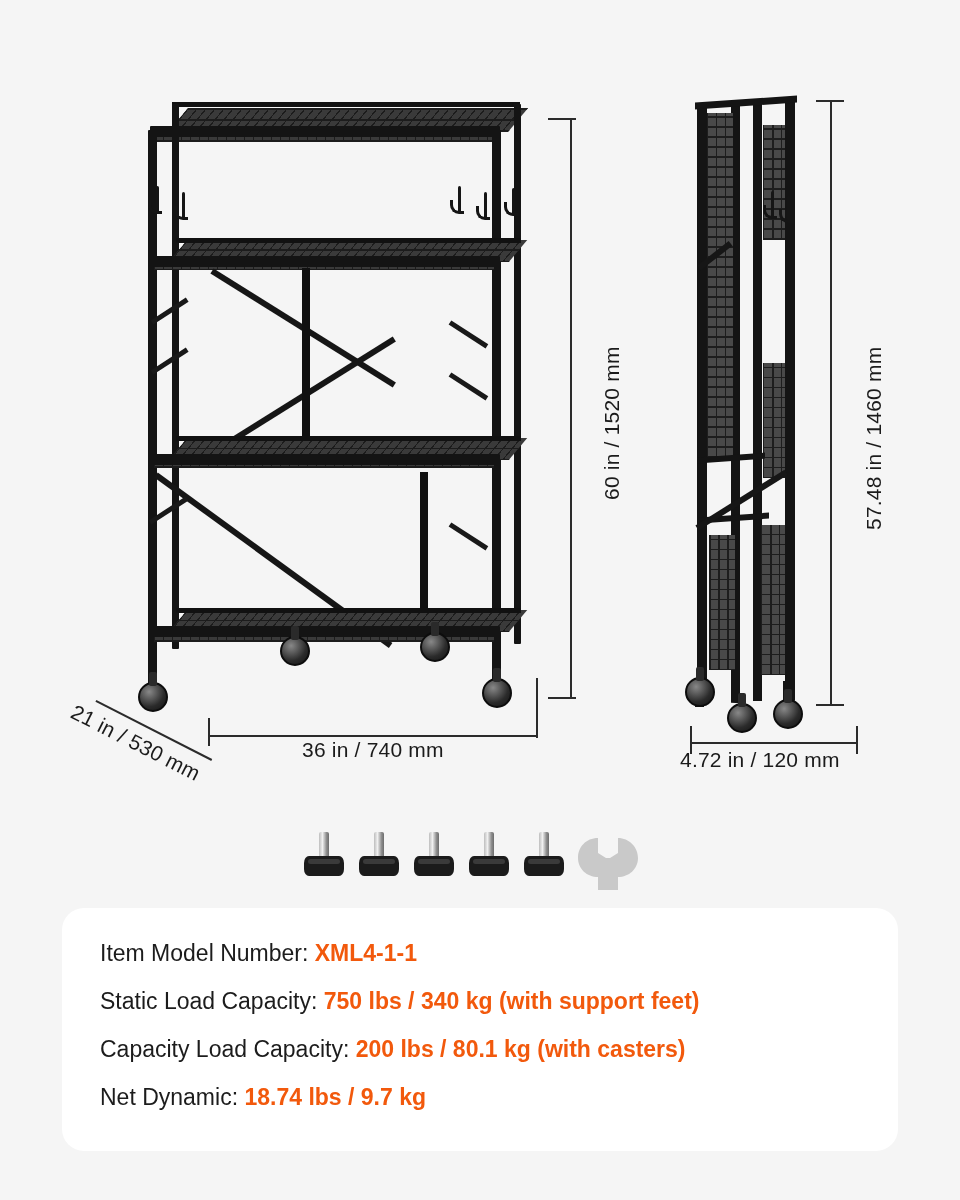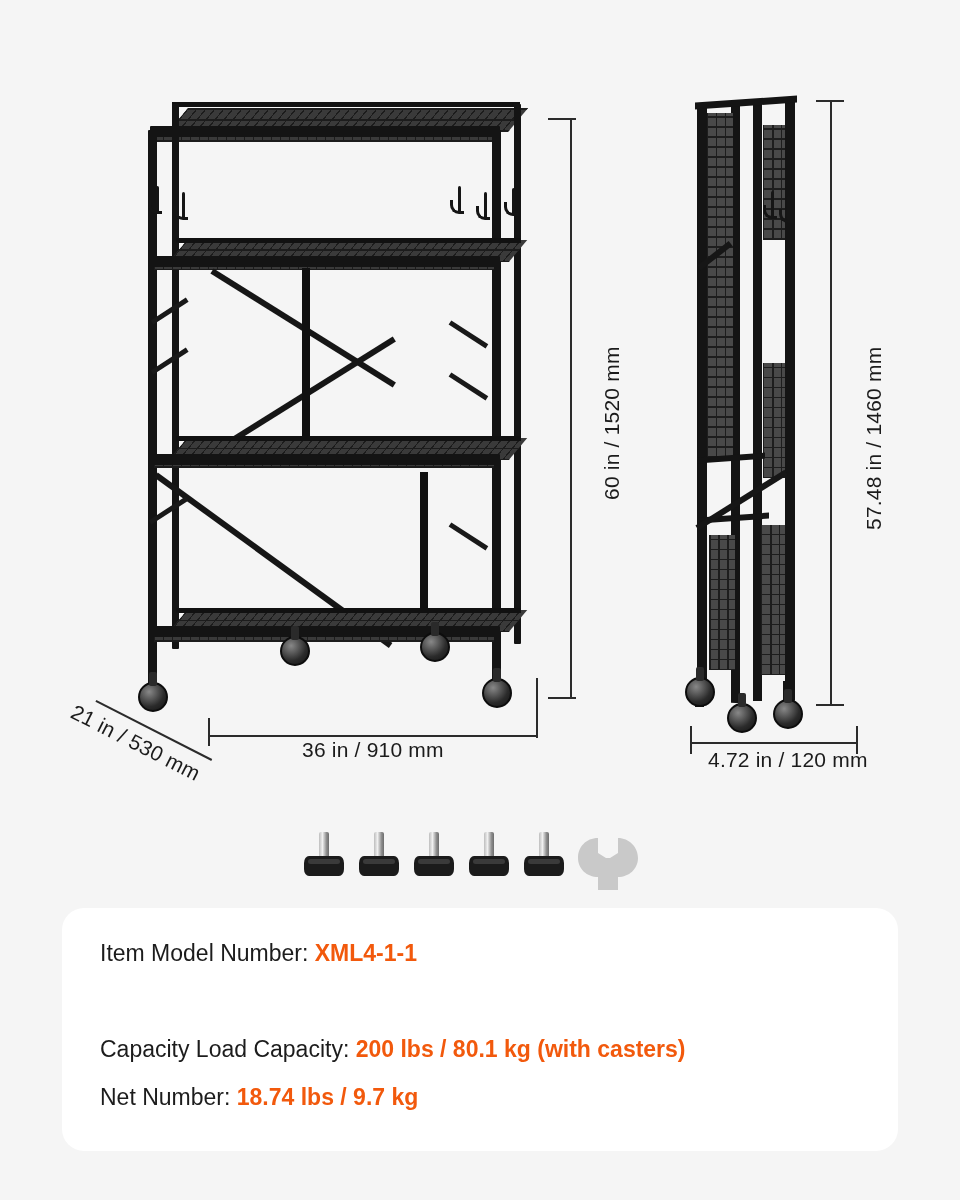--- a/index.html
+++ b/index.html
@@ -167,34 +167,34 @@
   </div>
 
   <div class="dim-line" style="left:570px;top:118px;width:1.6px;height:580px;"></div>
   <div class="dim-line" style="left:548px;top:118px;width:28px;height:1.6px;"></div>
   <div class="dim-line" style="left:548px;top:697px;width:28px;height:1.6px;"></div>
   <div class="dim-text vert-text" style="left:600px;top:500px;">60 in / 1520 mm</div>
 
   <div class="dim-line" style="left:208px;top:735px;width:330px;height:1.6px;"></div>
   <div class="dim-line" style="left:208px;top:718px;width:1.6px;height:28px;"></div>
   <div class="dim-line" style="left:536px;top:678px;width:1.6px;height:60px;"></div>
-  <div class="dim-text" style="left:302px;top:738px;">36 in / 910 mm</div>
+  <div class="dim-text" style="left:302px;top:738px;">36 in / 740 mm</div>
 
   <div class="dim-line" style="left:96px;top:700px;width:130px;height:1.6px;transform:rotate(27deg);transform-origin:left center;"></div>
   <div class="dim-text rot-text" style="left:78px;top:700px;transform:rotate(27deg);">21 in / 530 mm</div>
 
   <div class="dim-line" style="left:830px;top:100px;width:1.6px;height:605px;"></div>
   <div class="dim-line" style="left:816px;top:100px;width:28px;height:1.6px;"></div>
   <div class="dim-line" style="left:816px;top:704px;width:28px;height:1.6px;"></div>
   <div class="dim-text vert-text" style="left:862px;top:530px;">57.48 in / 1460 mm</div>
 
   <div class="dim-line" style="left:690px;top:742px;width:168px;height:1.6px;"></div>
   <div class="dim-line" style="left:690px;top:726px;width:1.6px;height:28px;"></div>
   <div class="dim-line" style="left:856px;top:726px;width:1.6px;height:28px;"></div>
-  <div class="dim-text" style="left:708px;top:748px;">4.72 in / 120 mm</div>
+  <div class="dim-text" style="left:680px;top:748px;">4.72 in / 120 mm</div>
 
   <div>
     <div class="foot" style="left:304px;top:832px;">
         <span class="pin"></span>
         <span class="pad"></span>
       </div>
     <div class="foot" style="left:359px;top:832px;">
         <span class="pin"></span>
         <span class="pad"></span>
       </div>
@@ -214,23 +214,27 @@
     <svg style="position:absolute;left:578px;top:836px;" width="70" height="56" viewBox="0 0 70 56">
       <path d="M20 2 C8 2 0 11 0 22 C0 33 9 41 20 41 L20 54 L40 54 L40 41 C51 41 60 33 60 22 C60 11 51 2 40 2 L40 17 L32 22 L28 22 L20 17 Z" fill="#c9c9c9"></path>
     </svg>
   </div>
 
   <div id="card">
     <div class="spec-row" style="left:38px;top:32px;">
       <span class="lbl">Item Model Number:</span>
       <b>XML4-1-1</b>
     </div>
+    <div class="spec-row" style="left:38px;top:80px;">
+      <span class="lbl">Static Load Capacity:</span>
+      <b>750 lbs / 340 kg (with support feet)</b>
+    </div>
     <div class="spec-row" style="left:38px;top:128px;">
       <span class="lbl">Capacity Load Capacity:</span>
       <b>200 lbs / 80.1 kg (with casters)</b>
     </div>
     <div class="spec-row" style="left:38px;top:176px;">
-      <span class="lbl">Net Number:</span>
+      <span class="lbl">Net Dynamic:</span>
       <b>18.74 lbs / 9.7 kg</b>
     </div>
   </div>
 
 </div>
 
 </body></html>

